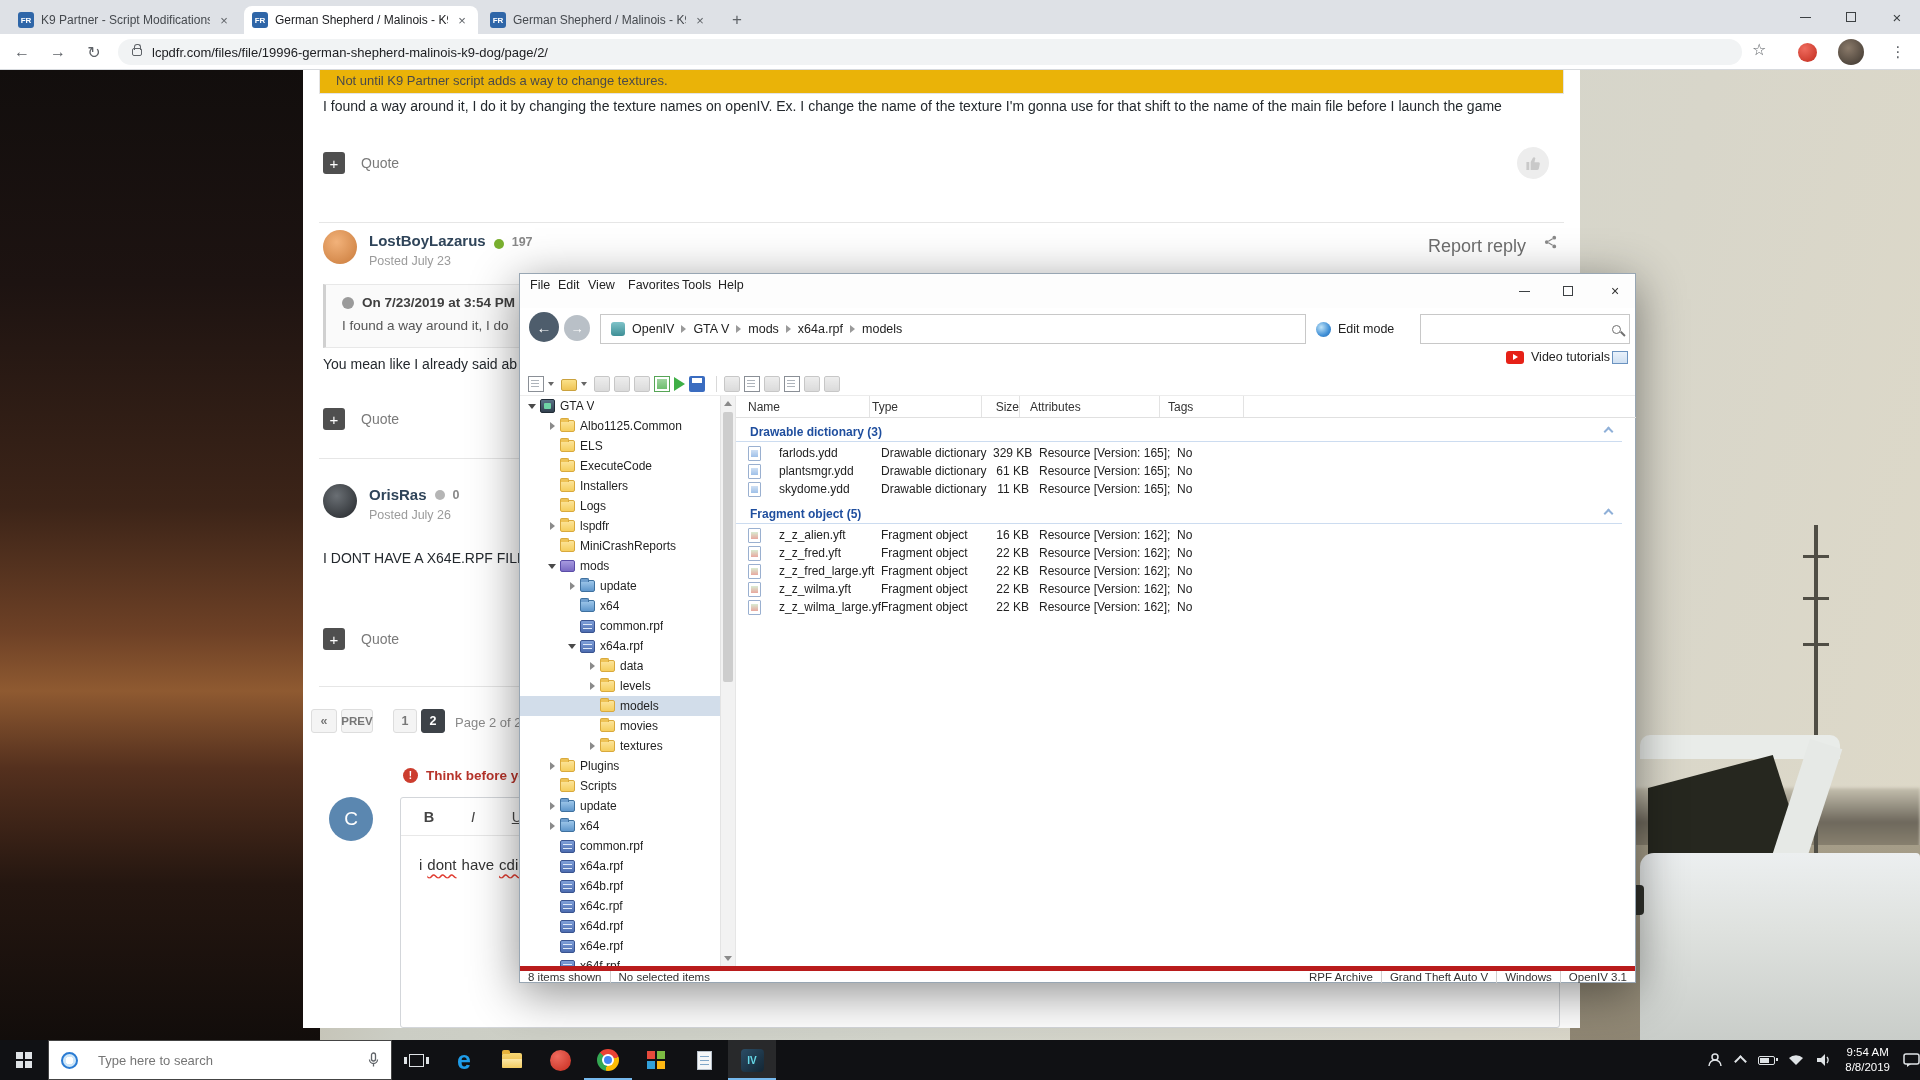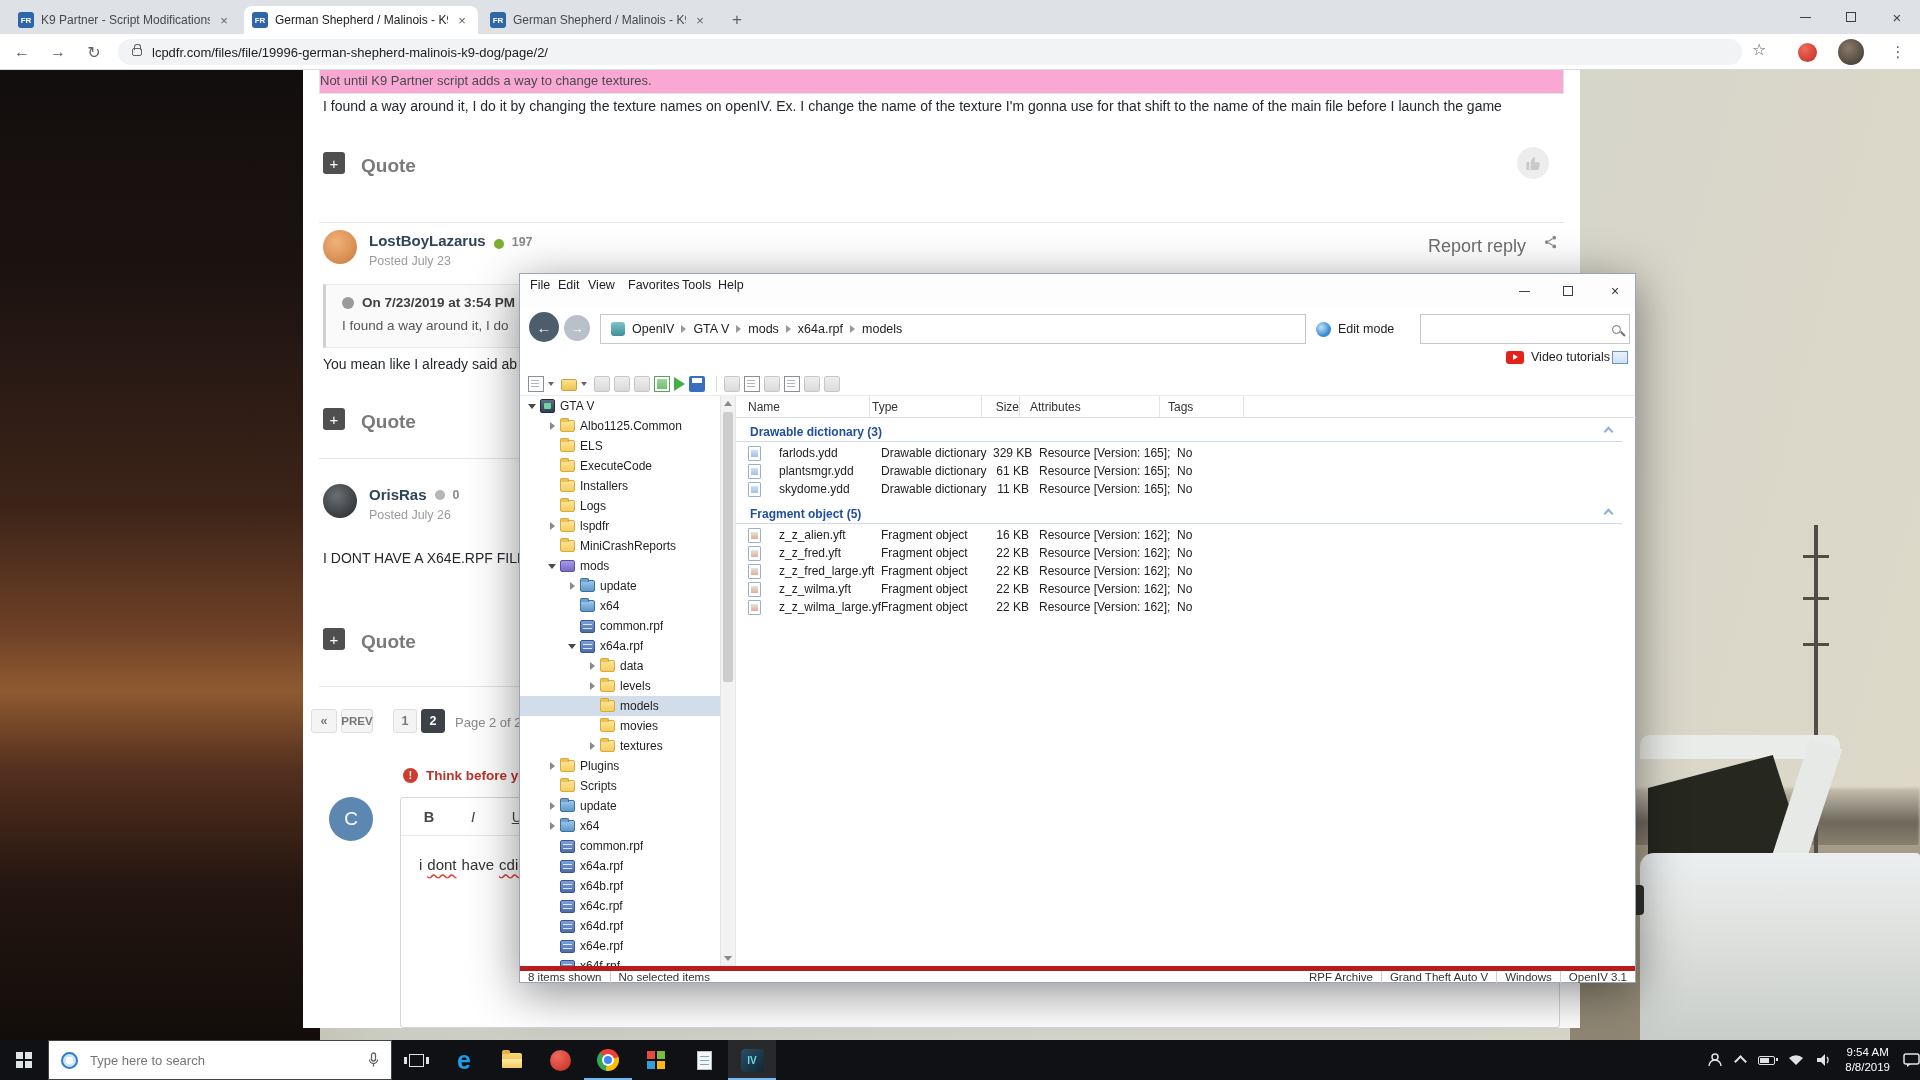--- a/index.html
+++ b/index.html
@@ -41,25 +41,25 @@
 .truck{position:absolute;left:1640px;top:665px;width:280px;height:305px}
 .truck .twin{position:absolute;left:8px;top:20px;width:160px;height:110px;background:#26271f;clip-path:polygon(0 30%,78% 0,100% 100%,0 100%)}
 .truck .troof{position:absolute;left:0;top:0;width:200px;height:24px;background:#e9ece9;border-radius:10px 10px 0 0}
 .truck .tbody{position:absolute;left:0;top:118px;width:280px;height:187px;background:linear-gradient(#eceff0 0%,#dfe2df 40%,#c9cdc9 100%);border-radius:14px 4px 0 0}
 .truck .tpillar{position:absolute;left:150px;top:6px;width:34px;height:124px;background:#e6e9e6;transform:rotate(18deg)}
 .truck .tmirror{position:absolute;left:-16px;top:150px;width:20px;height:30px;background:#30312c;border-radius:4px}
 
 
 #column{position:absolute;left:303px;top:0;width:1277px;height:958px;background:#fff}
 .ci{position:absolute}
-.tq{left:16px;right:16px;top:0;height:24px;background:#f9a8d4;border:1px solid #e4e4e4;border-top:0;font-size:13px;color:#4a4a4a;line-height:22px;overflow:hidden}
+.tq{left:16px;right:16px;top:0;height:24px;background:#eab308;border:1px solid #e4e4e4;border-top:0;font-size:13px;color:#4a4a4a;line-height:22px;padding-left:16px;overflow:hidden}
 .fbody{font-size:14px;color:#24292e;line-height:20px;white-space:nowrap;overflow:hidden}
 .divi{left:16px;right:16px;height:1px;background:#e6e6e6}
 .plusbtn{width:22px;height:22px;background:#4f4f4f;border-radius:3px;color:#fff;font-size:15px;display:flex;align-items:center;justify-content:center}
-.quotelab{font-size:19px;color:#7a7a7a;font-weight:bold}
+.quotelab{font-size:14px;color:#7a7a7a;font-weight:normal}
 .likebtn{width:32px;height:32px;border-radius:50%;background:#ededed;display:flex;align-items:center;justify-content:center}
 .pavatar{border-radius:50%}
 .pname{font-size:15px;font-weight:bold;color:#2f4459}
 .repdot{width:10px;height:10px;border-radius:50%}
 .repnum{font-size:12.5px;color:#888;font-weight:bold}
 .pmeta{font-size:12.5px;color:#9b9b9b}
 .reportlink{font-size:18px;color:#6e6e6e}
 .bq{background:#fafafa;border:1px solid #e8e8e8;border-left:3px solid #d0d0d0;padding:10px 16px}
 .bqhead{display:flex;align-items:center;gap:8px;font-size:13.5px;font-weight:bold;color:#3f3f3f}
 .bqico{width:12px;height:12px;border-radius:50%;background:#9a9a9a;flex:0 0 auto}
@@ -158,21 +158,21 @@
 .ostatus{position:absolute;left:0;right:0;top:692px;height:18px;border-top:5px solid #b91c1c;display:flex;font-size:11.5px;color:#333;padding:0 8px}
 .ssep{width:1px;height:12px;background:#cfcfcf;margin:0 8px}
 .sspacer{flex:1}
 
 
 #taskbar{position:absolute;left:0;bottom:0;width:1920px;height:40px;background:#101114;display:flex;align-items:stretch;z-index:100}
 .tbslot{display:flex;align-items:center;justify-content:center}
 .tb-start{width:48px}
 .winlogo{width:16px;height:16px;display:grid;grid-template-columns:1fr 1fr;grid-template-rows:1fr 1fr;gap:2px}
 .winlogo span{background:#dfe3e6}
-.tb-search{width:344px;background:#fff;border:1px solid #444;display:flex;align-items:center;gap:12px;padding:0 12px}
+.tb-search{width:344px;background:#fff;border:1px solid #444;display:flex;align-items:center;gap:20px;padding:0 12px}
 .cort{width:17px;height:17px;border-radius:50%;border:2px solid #2b7cd3;background:radial-gradient(circle,#fff 40%,#cfe7f9 41%);flex:0 0 auto}
 .tb-search input{flex:1;border:0;outline:0;font-size:13px;color:#4f4f4f;background:transparent}
 .tview{width:15px;height:13px;border:1.5px solid #dfe3e6;position:relative}
 .tview::before,.tview::after{content:"";position:absolute;top:2px;width:3px;height:7px;background:#dfe3e6}
 .tview::before{left:-6px}.tview::after{right:-6px}
 .tb-app{width:48px;display:flex;align-items:center;justify-content:center}
 .tb-app.running{box-shadow:inset 0 -2px 0 #76b9ed}
 .tb-app.active{background:rgba(255,255,255,.10);box-shadow:inset 0 -2px 0 #76b9ed}
 .edgeico{color:#1e9ce8;font-size:25px;font-weight:bold}
 .xfold{width:20px;height:15px;background:linear-gradient(#f7d775,#e8b33c);border-radius:2px;position:relative}

